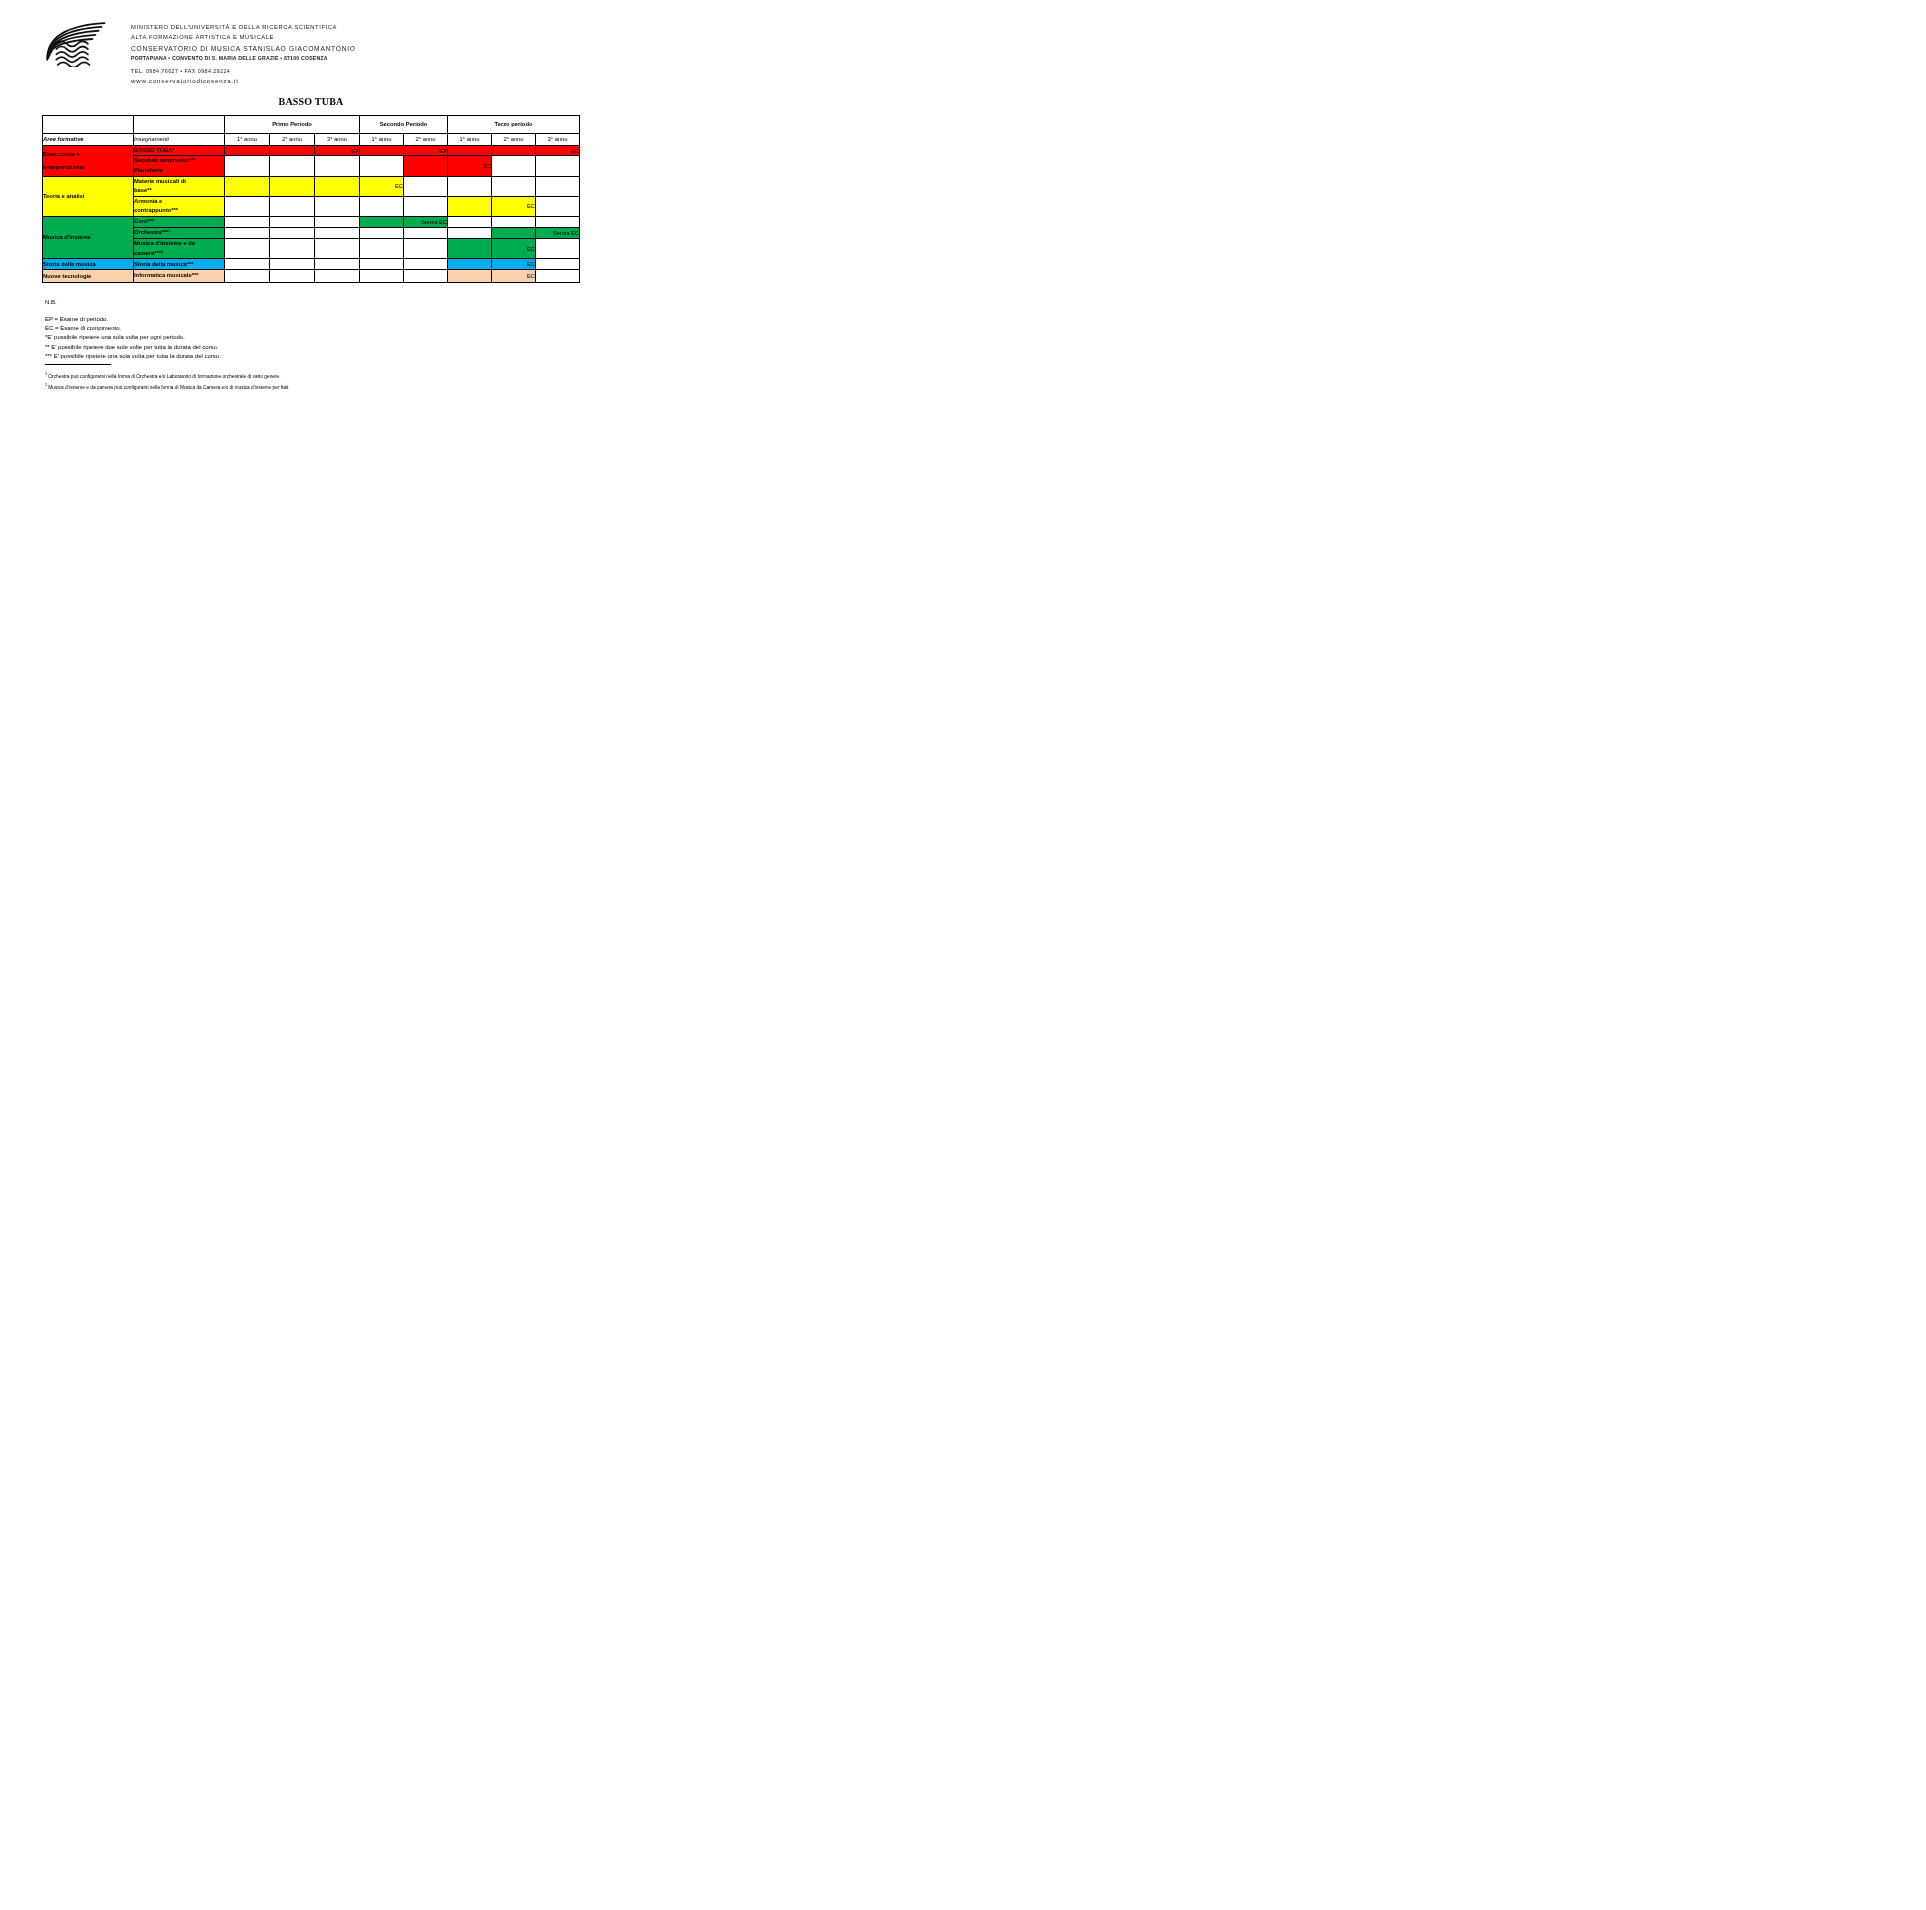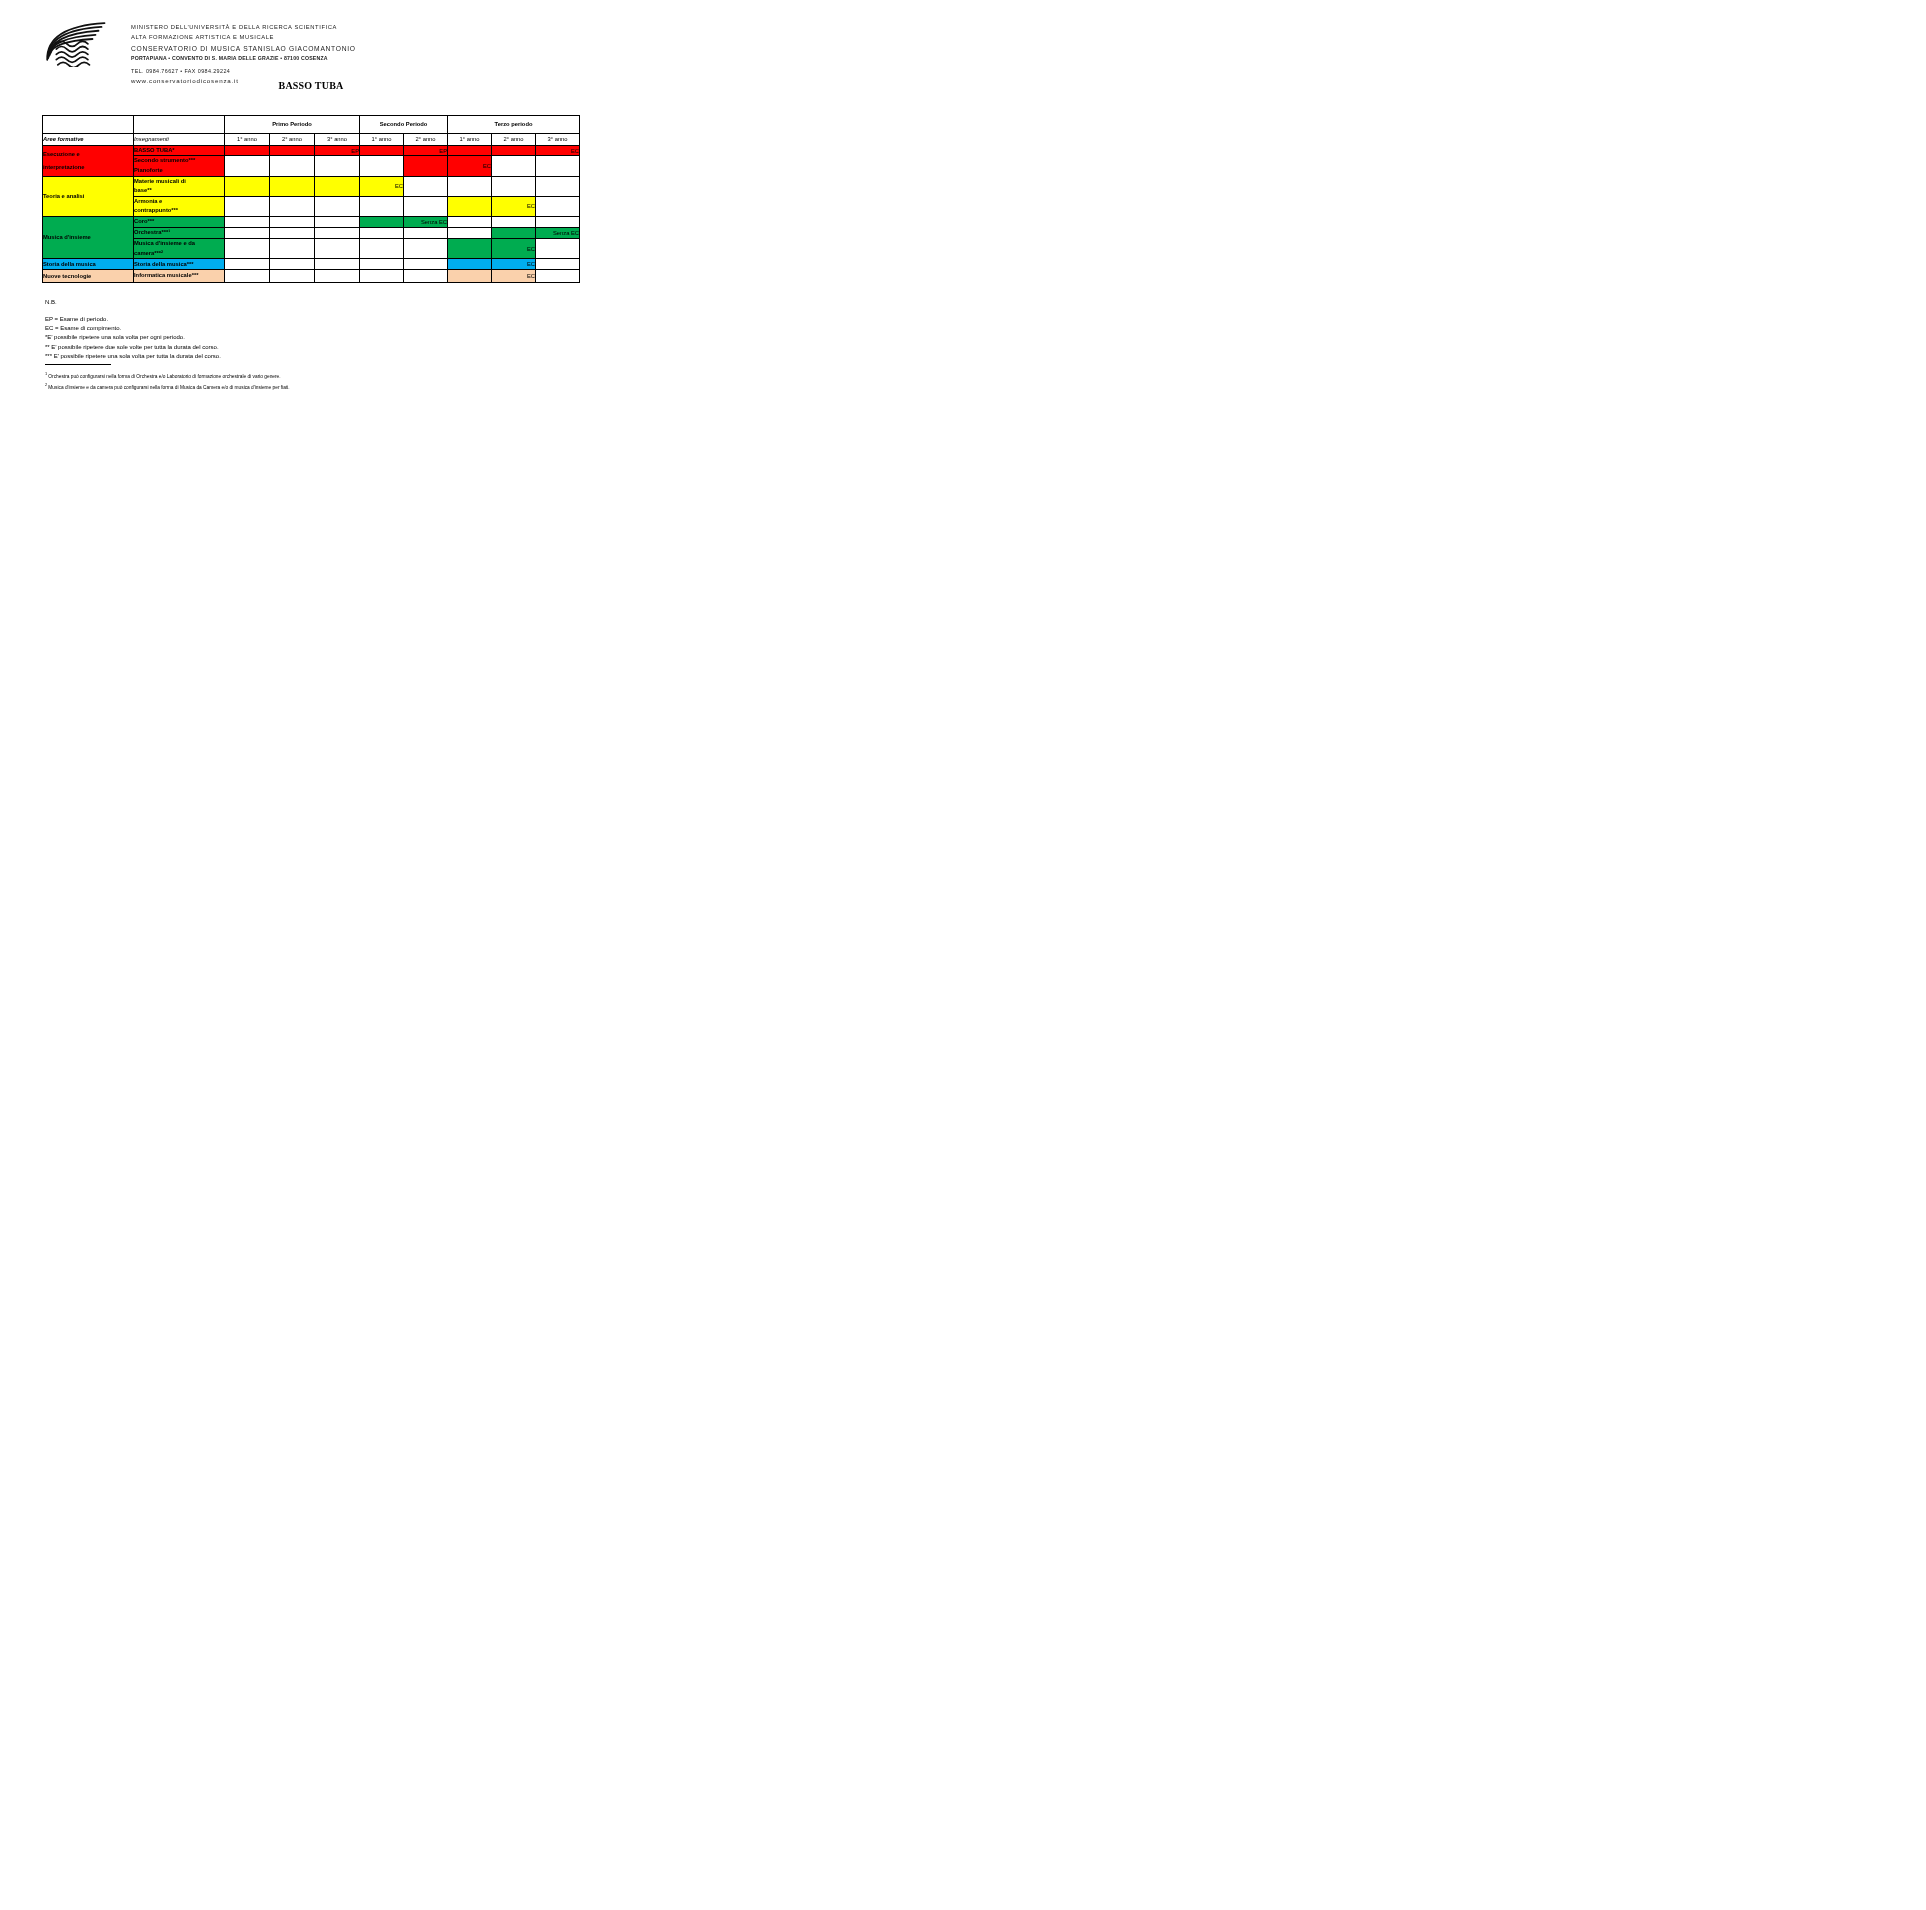--- a/index.html
+++ b/index.html
@@ -11,21 +11,21 @@
   .logo{position:absolute;left:45px;top:20px;width:64px;height:47px;}
   .lh{position:absolute;left:131px;color:#1c1c1c;white-space:nowrap;}
   .lh1{top:24px;font-size:5.8px;letter-spacing:0.6px;}
   .lh2{top:34px;font-size:5.8px;letter-spacing:0.6px;}
   .lh3{top:45px;font-size:6.7px;letter-spacing:0.7px;}
   .lh4{top:55px;font-size:5.2px;letter-spacing:0.2px;font-weight:bold;}
   .lh5{top:68px;font-size:5.4px;letter-spacing:0.4px;}
   .lh6{top:77px;font-size:6.2px;letter-spacing:0.8px;}
   
   .title{
-    position:absolute;left:42px;top:80px;width:538px;text-align:center;
+    position:absolute;left:42px;top:96px;width:538px;text-align:center;
     font-family:"Liberation Serif",serif;font-weight:bold;font-size:10px;letter-spacing:0.2px;
   }
   
   .sched-wrap{position:absolute;left:42px;top:115px;}
   table.sched{border-collapse:collapse;table-layout:fixed;width:538px;}
   table.sched td{
     border:0.4px solid #000;padding:0;font-size:5.8px;overflow:hidden;
     vertical-align:middle;
   }
   

